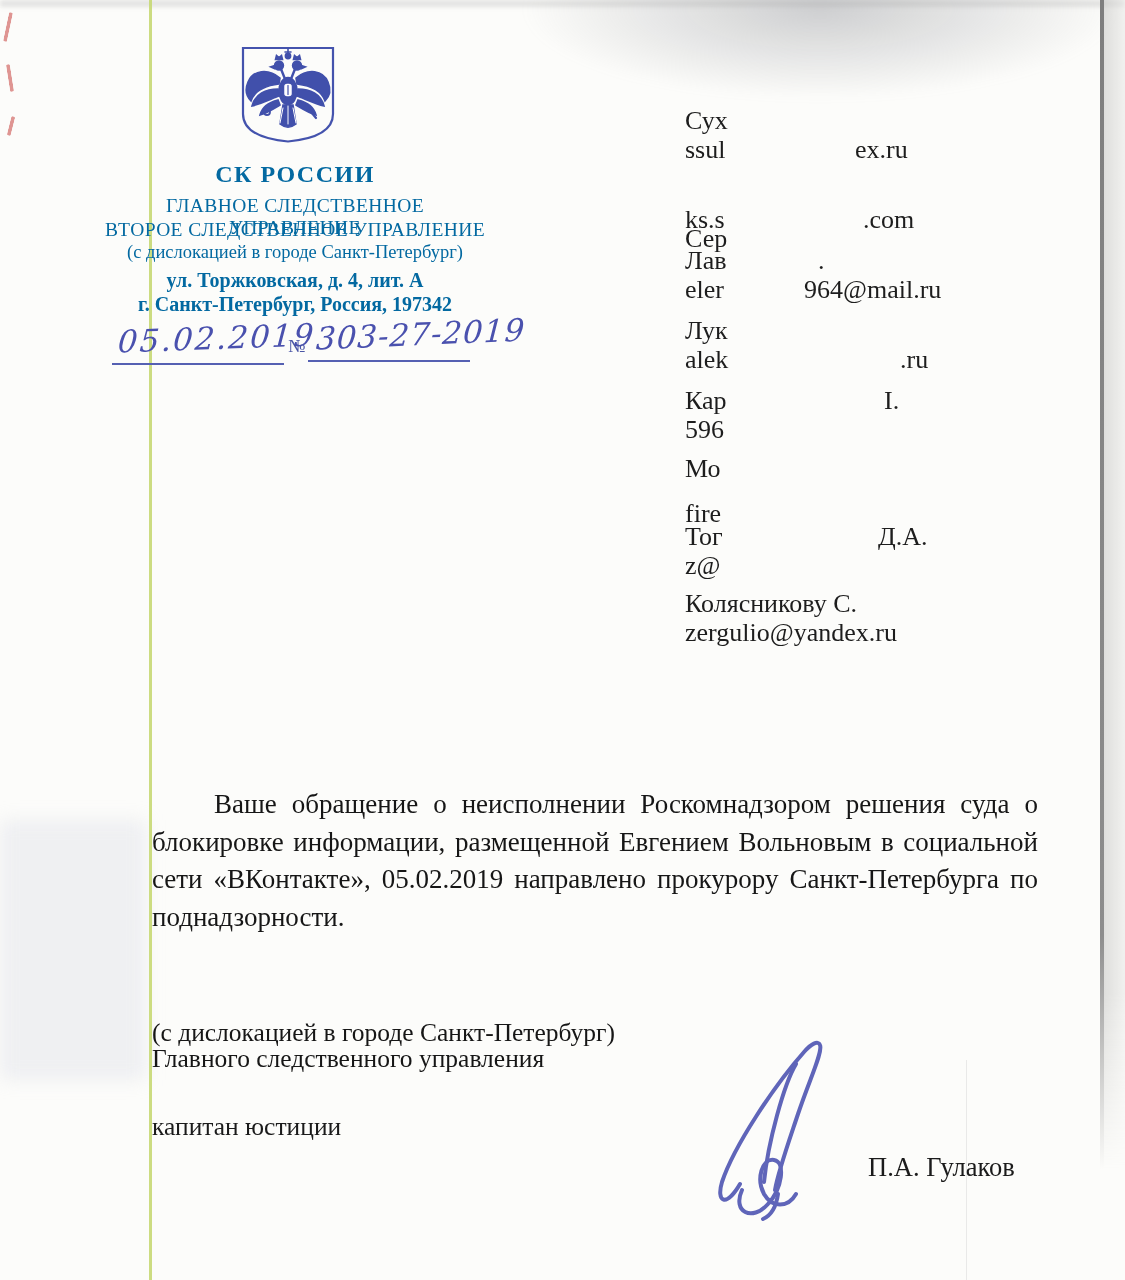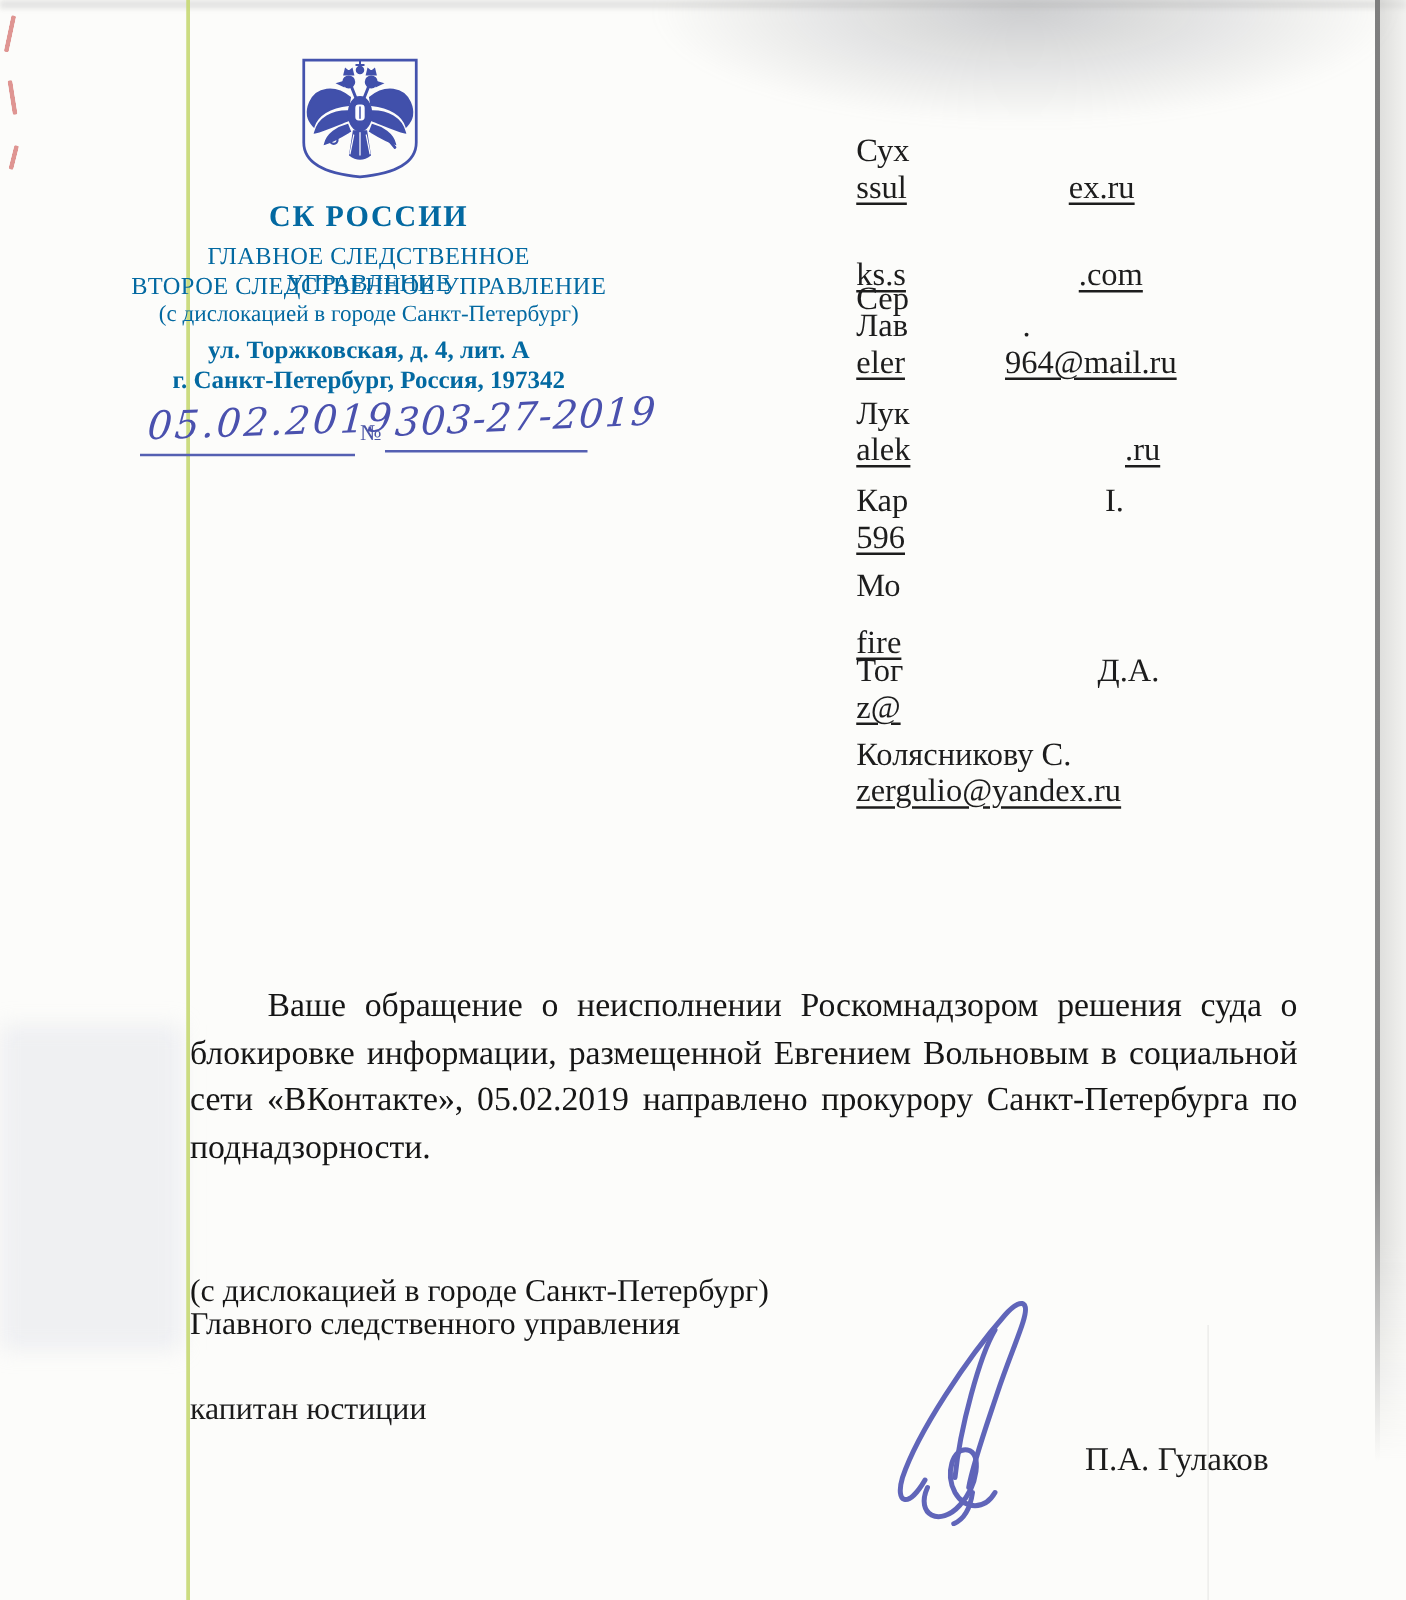--- a/index.html
+++ b/index.html
@@ -40,21 +40,21 @@
   
   .hw{font-family:"DejaVu Serif","Liberation Serif",serif;font-style:italic;color:#4a51ae;}
   .hw-date{left:118px;top:320px;font-size:31px;letter-spacing:2px;transform:rotate(-2deg) skewX(-6deg);}
   .no-sign{left:288px;top:336px;font-size:18px;color:#4a55a5;}
   .hw-num{left:316px;top:316px;font-size:31px;letter-spacing:1px;transform:rotate(-2.5deg) skewX(-6deg);}
   .u1{left:112px;top:363px;width:172px;height:2px;background:#5560b2;}
   .u2{left:308px;top:360px;width:162px;height:2px;background:#5560b2;}
   
   .rc{left:685px;width:420px;font-size:26px;line-height:29px;color:#1d1d1d;}
   .rc .frag{position:absolute;top:0;}
-  .em{text-decoration:underline;text-decoration-thickness:1.5px;text-underline-offset:4px;}
+  .em{text-decoration-thickness:1.5px;text-underline-offset:4px;}
   
   .body-text{left:152px;top:786px;width:886px;font-size:27px;line-height:37.6px;
     text-align:justify;color:#161616;}
   .body-text p{margin:0;text-indent:62px;}
   
   .sig{left:152px;top:1020px;width:700px;font-size:25.5px;line-height:26px;color:#161616;}
   .rank{left:152px;top:1112px;font-size:25.5px;}
   .signer{left:868px;top:1110px;font-size:26.5px;margin-top:42px;}
   .sig-svg{left:712px;top:1036px;}
   .emblem-svg{left:238px;top:44px;}

